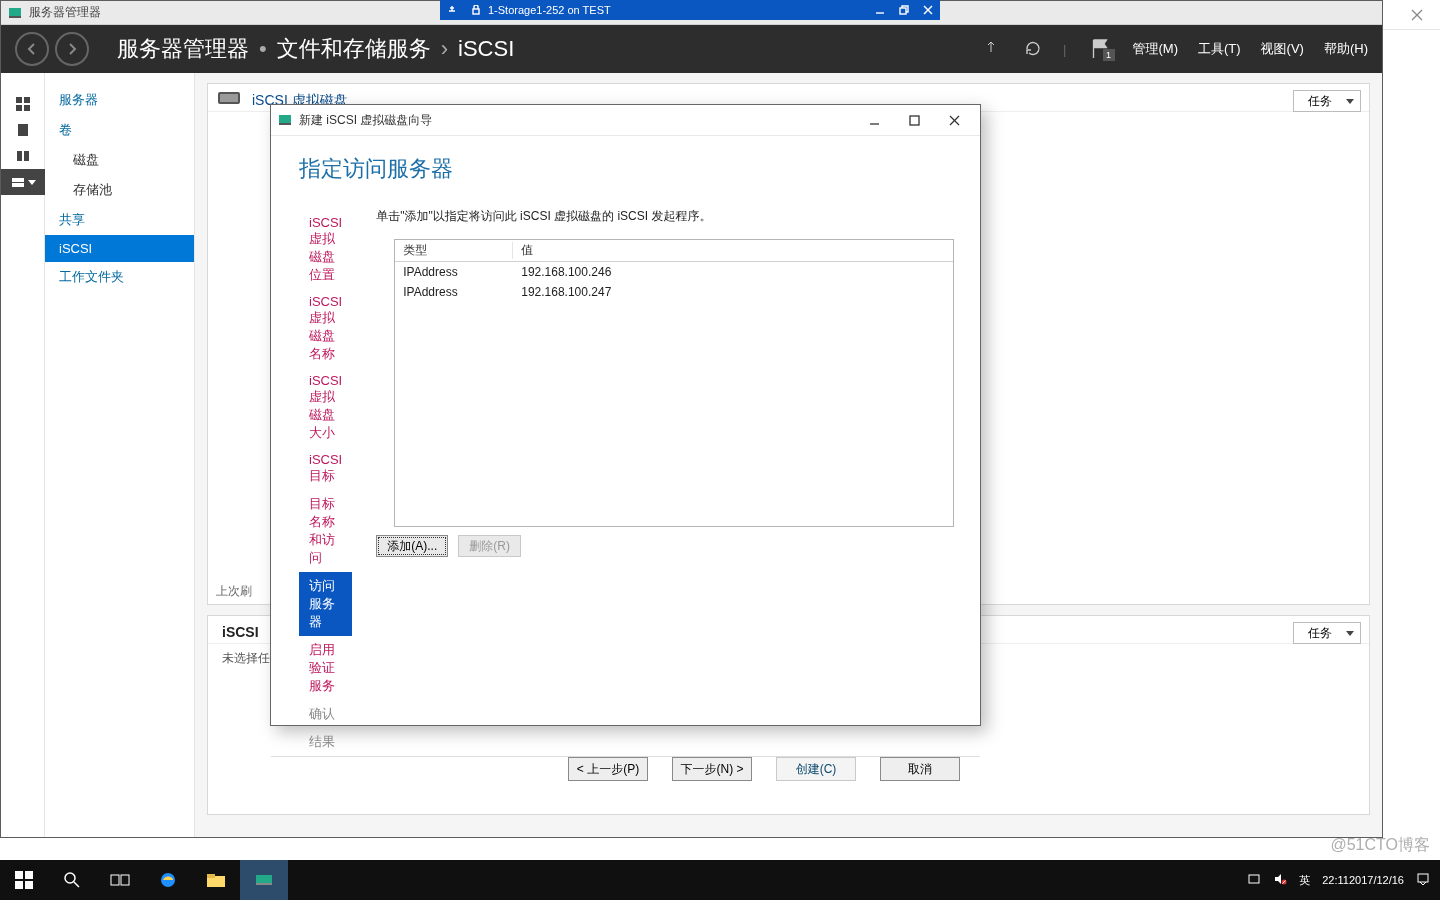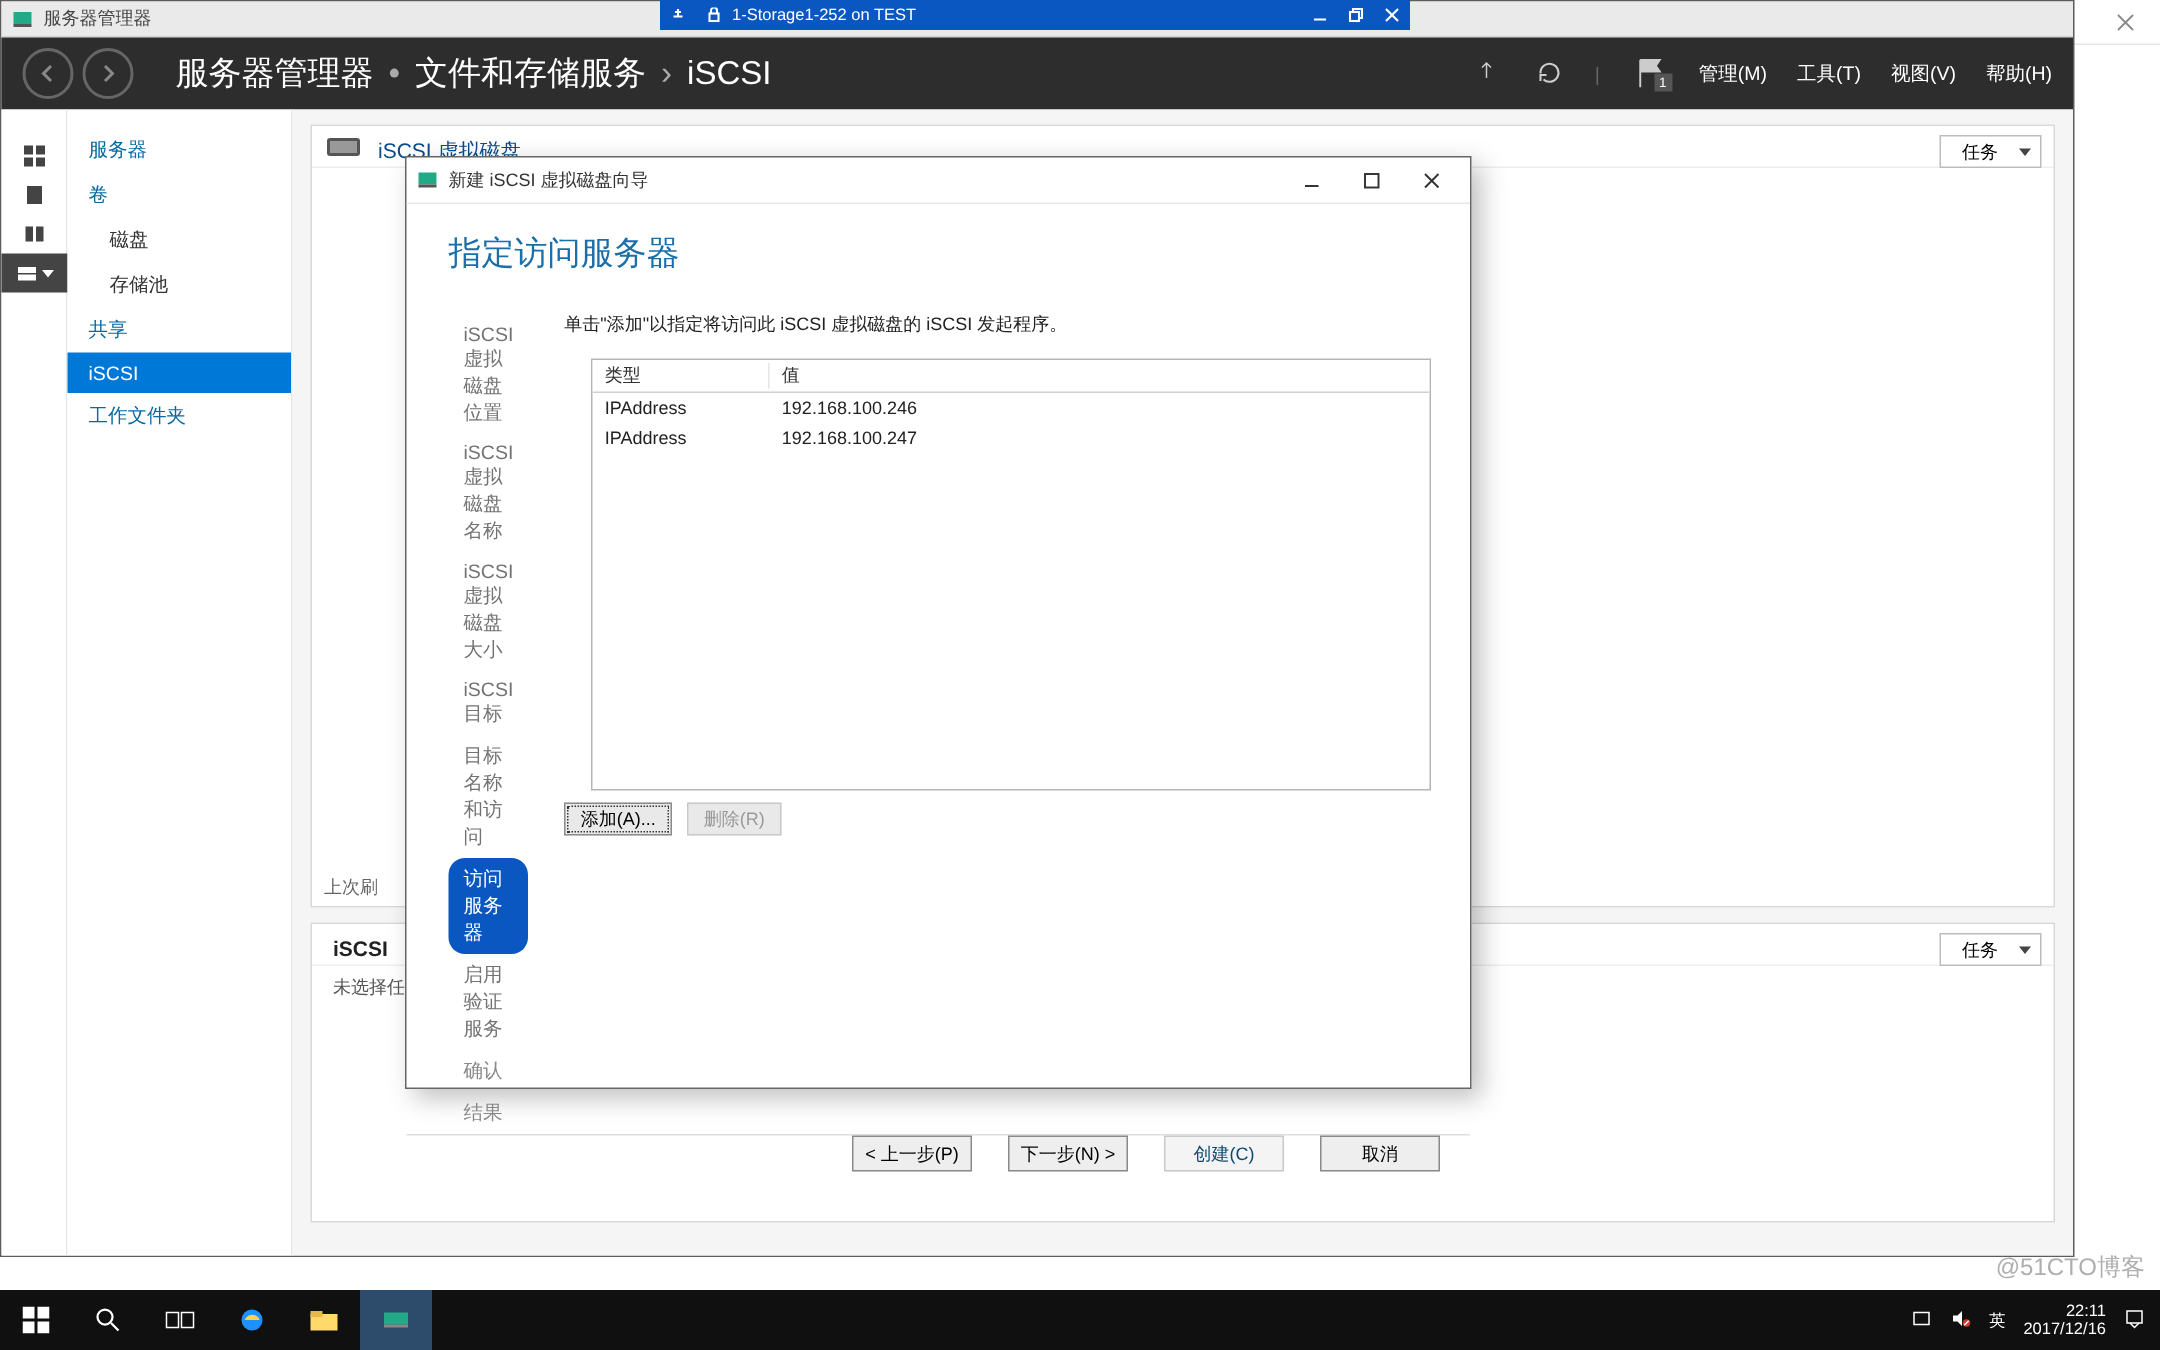--- a/index.html
+++ b/index.html
@@ -51,22 +51,22 @@
 .wizard { position: absolute; top: 104px; left: 270px; width: 711px; height: 622px; background: #fff; border: 1px solid #666; box-shadow: 6px 6px 16px rgba(0,0,0,.25); z-index: 100; display:flex; flex-direction:column; }
 .wizard-title { height: 32px; display: flex; align-items: center; padding: 0 6px; font-size: 12px; color: #333; border-bottom: 1px solid #e8e8e8; }
 .wizard-title .w-icon { width: 16px; height: 16px; margin-right: 6px; }
 .wizard-title .spacer { flex:1; }
 .wizard-title .wbtn { width: 40px; height: 30px; display:flex; align-items:center; justify-content:center; }
 .wizard-title .wbtn svg { width:11px; height:11px; stroke:#333; fill:none; stroke-width:1.3; }
 .wizard-heading { font-size: 22px; color: #1b6fa8; padding: 18px 28px 10px 28px; }
 .wizard-body { flex:1; display:flex; padding: 0 28px 0 28px; }
 .wizard-steps { width: 150px; padding-top: 16px; }
 .wizard-steps .step { font-size: 13px; color: #888; padding: 5px 10px; }
-.wizard-steps .step.done { color: #737373; }
-.wizard-steps .step.active { background: #0a57c2; color: #fff; border-radius: 11px; }
+.wizard-steps .step.done { color: #be185d; }
+.wizard-steps .step.active { background: #0a57c2; color: #fff; }
 .wizard-content { flex:1; padding: 14px 0 0 24px; font-size: 12px; }
 .wizard-content .instr { color: #222; margin-bottom: 14px; }
 .wizard-table { border: 1px solid #b5b5b5; height: 288px; width: 560px; background:#fff; overflow:hidden;margin-left:18px; }
 .wizard-table .thead { display:flex; border-bottom: 1px solid #d0d0d0; background:#fff; font-size:12px; color:#333; height:22px; align-items:center; }
 .wizard-table .thead .th { padding: 0 8px; }
 .wizard-table .thead .th.c1 { width: 118px; border-right:1px solid #e5e5e5; }
 .wizard-table .thead .th.c2 { flex:1; }
 .wizard-table .row { display:flex; height: 20px; align-items:center; font-size:12px; }
 .wizard-table .row .td { padding: 0 8px; }
 .wizard-table .row .td.c1 { width:118px; color:#222; }
@@ -377,21 +377,21 @@
   <div class="tray">
     <span><svg width="14" height="14" viewBox="0 0 14 14">
           <rect x="2" y="3" width="10" height="8" stroke="#fff" fill="none"></rect>
         </svg></span>
     <span><svg width="14" height="14" viewBox="0 0 14 14">
           <path d="M2 5h3l3-3v10l-3-3H2z" fill="#fff"></path>
           <circle cx="11" cy="10" r="2.5" fill="#d33"></circle>
           <line x1="9.5" y1="11.5" x2="12.5" y2="8.5" stroke="#fff"></line>
         </svg></span>
     <span>英</span>
-    <span style="display:flex;flex-direction:column;align-items:flex-end;line-height:1.1;">
+    <span style="display:flex;flex-direction:row;align-items:flex-end;line-height:1.1;">
       <span>22:11</span>
       <span>2017/12/16</span>
     </span>
     <span><svg width="14" height="14" viewBox="0 0 14 14">
           <rect x="2" y="2" width="10" height="8" stroke="#fff" fill="none"></rect>
           <path d="M4 10l3 3 3-3" stroke="#fff" fill="none"></path>
         </svg></span>
   </div>
 </div>
 

